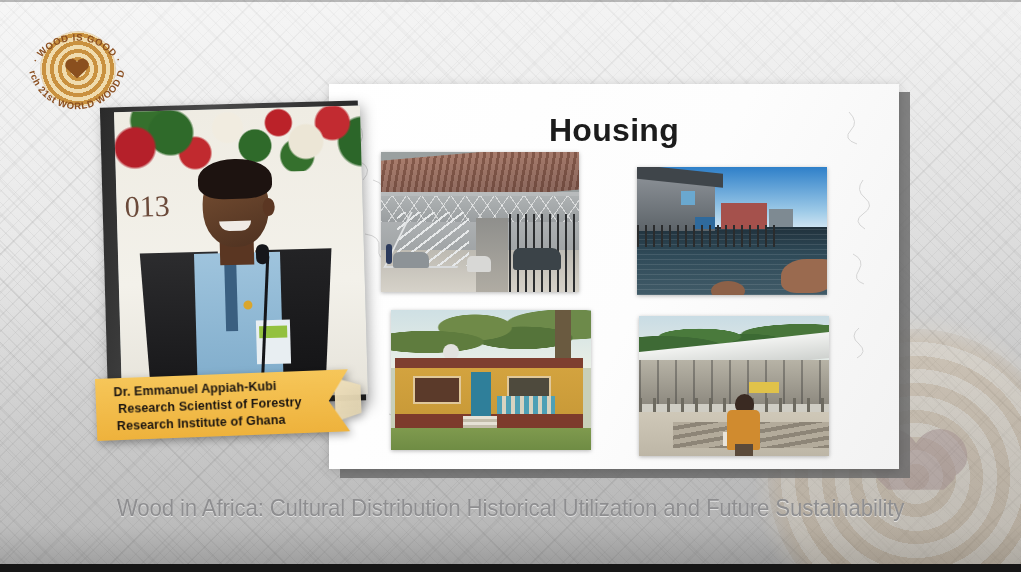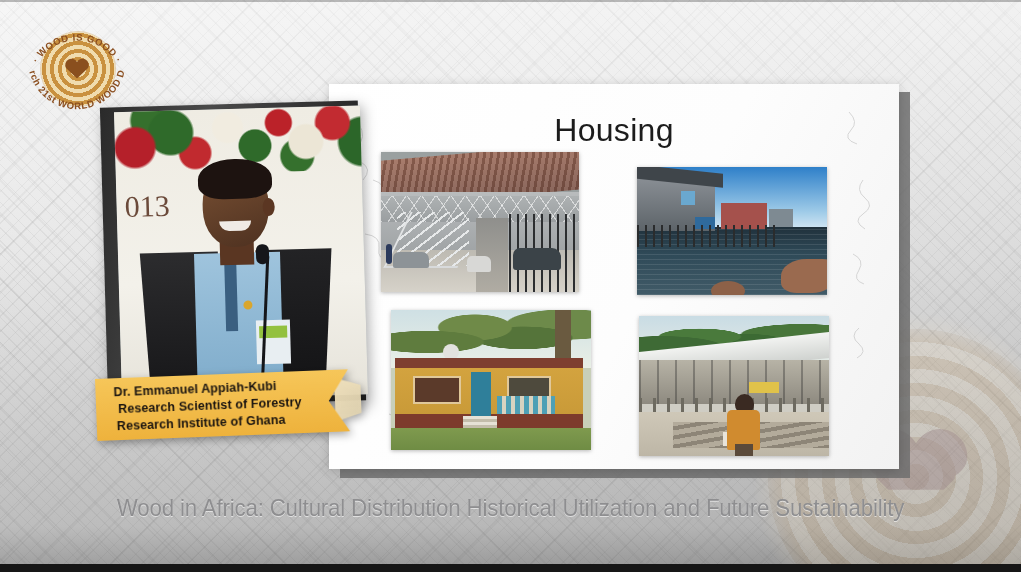--- a/index.html
+++ b/index.html
@@ -112,20 +112,21 @@
     opacity: 0.85;
   }
   .slide-card {
     position: absolute;
     left: 329px; top: 84px;
     width: 570px; height: 385px;
     background:
       linear-gradient(118deg, #ffffff 0%, #fdfdfd 55%, #f2f2f2 100%);
     box-shadow: 0 2px 10px rgba(0,0,0,0.18);
     overflow: hidden;
+    font-weight: bold;
   }
   
   .slide-watermark {
     position: absolute; inset: 0;
     opacity: 0.55;
     pointer-events: none;
   }
   .slide-watermark path {
     fill: none; stroke: #b8b8b8; stroke-width: 1; stroke-linejoin: round;
   }

